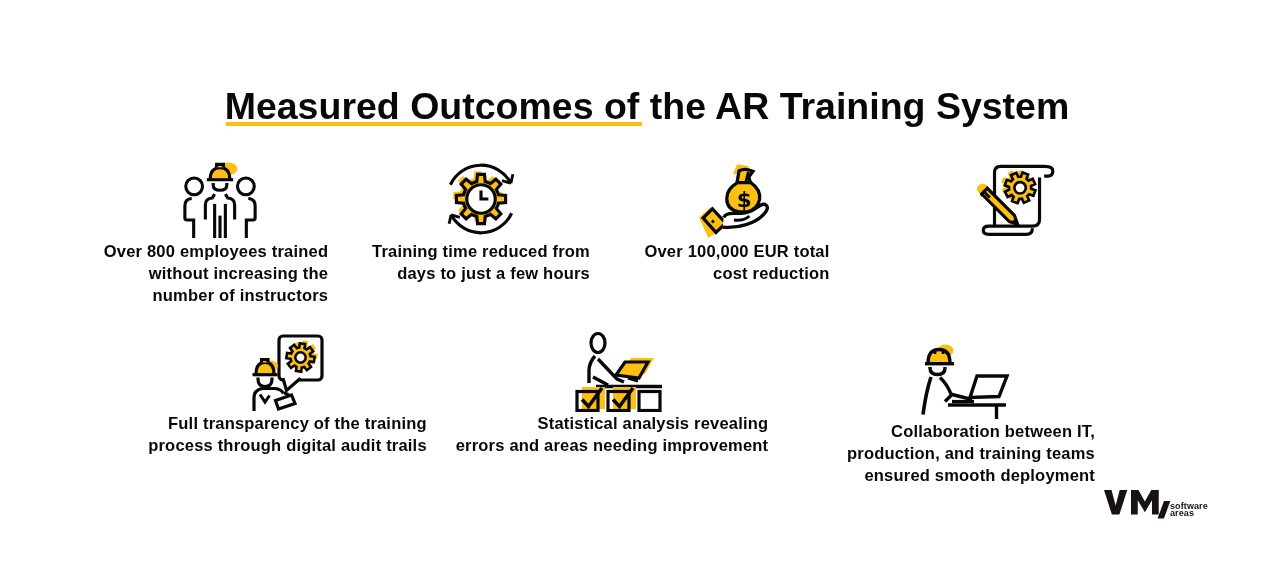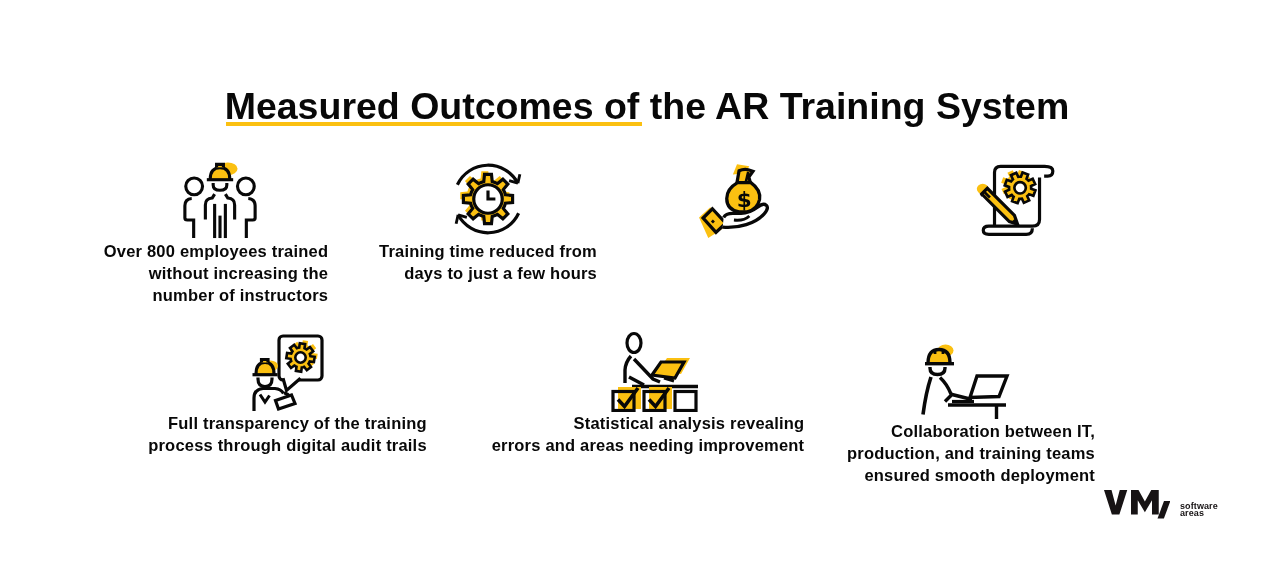--- a/index.html
+++ b/index.html
@@ -7,21 +7,21 @@
        font-family:"Liberation Sans",sans-serif;color:#080808;}
   .title{position:absolute;left:0;top:73px;width:1270px;text-align:center;margin:12px;
          font-size:37.5px;font-weight:bold;letter-spacing:0px;color:#080808;line-height:1.15;}
   .title .u{position:relative;}
   .title .u::after{content:"";position:absolute;left:1px;right:-3px;bottom:1px;height:3.6px;background:#FBC011;}
   .item{position:absolute;display:flex;flex-direction:column;align-items:center;}
   .item svg{display:block;}
   .caption{margin:0;text-align:right;font-size:16.5px;line-height:22px;font-weight:bold;
            white-space:pre-line;letter-spacing:0.2px;color:#080808;}
   .icon-wrap{display:flex;align-items:flex-end;justify-content:center;}
-  .logo{position:absolute;left:1104px;top:490px;display:flex;align-items:flex-start;gap:10px;}
+  .logo{position:absolute;left:1104px;top:490px;display:flex;align-items:flex-start;}
   .logo-text{font-size:9px;line-height:7.9px;font-weight:bold;color:#171314;letter-spacing:0.1px;margin-top:12.5px;}
 </style>
 </head>
 <body>
 
 <h1 class="title"><span class="u">Measured Outcomes of</span><span> the AR Training System</span></h1>
 
 <section class="item" style="left:46px;top:160px;width:340px">
   <div class="icon-wrap" style="height:80px">
     <svg width="86" height="80" viewBox="0 0 86 82" fill="none" stroke="#080808" stroke-width="3.2" style="margin-left:8px">
@@ -47,21 +47,21 @@
       <path d="M37.5,45 L37.5,80"></path>
       <path d="M48.5,45 L48.5,80"></path>
       <path d="M43,57 L43,80"></path>
     </svg>
   </div>
   <p class="caption">Over 800 employees trained
 without increasing the
 number of instructors</p>
 </section>
 
-<section class="item" style="left:318px;top:160px;width:340px">
+<section class="item" style="left:311px;top:160px;width:340px">
   <div class="icon-wrap" style="height:80px">
     <svg width="76" height="76" viewBox="0 0 72 72" fill="none" stroke="#080808" stroke-width="3" style="margin-bottom:3px">
 
       <path transform="translate(-3,-3)" fill="#FBC011" stroke="none" d="M52.5,32.0 L59.3,32.7 L59.3,39.3 L52.5,40.0 L51.7,42.5 L50.5,44.9 L54.8,50.1 L50.1,54.8 L44.9,50.5 L42.5,51.7 L40.0,52.5 L39.3,59.3 L32.7,59.3 L32.0,52.5 L29.5,51.7 L27.1,50.5 L21.9,54.8 L17.2,50.1 L21.5,44.9 L20.3,42.5 L19.5,40.0 L12.7,39.3 L12.7,32.7 L19.5,32.0 L20.3,29.5 L21.5,27.1 L17.2,21.9 L21.9,17.2 L27.1,21.5 L29.5,20.3 L32.0,19.5 L32.7,12.7 L39.3,12.7 L40.0,19.5 L42.5,20.3 L44.9,21.5 L50.1,17.2 L54.8,21.9 L50.5,27.1 L51.7,29.5 Z"></path>
 
       <path fill="#FBC011" d="M52.5,32.0 L59.3,32.7 L59.3,39.3 L52.5,40.0 L51.7,42.5 L50.5,44.9 L54.8,50.1 L50.1,54.8 L44.9,50.5 L42.5,51.7 L40.0,52.5 L39.3,59.3 L32.7,59.3 L32.0,52.5 L29.5,51.7 L27.1,50.5 L21.9,54.8 L17.2,50.1 L21.5,44.9 L20.3,42.5 L19.5,40.0 L12.7,39.3 L12.7,32.7 L19.5,32.0 L20.3,29.5 L21.5,27.1 L17.2,21.9 L21.9,17.2 L27.1,21.5 L29.5,20.3 L32.0,19.5 L32.7,12.7 L39.3,12.7 L40.0,19.5 L42.5,20.3 L44.9,21.5 L50.1,17.2 L54.8,21.9 L50.5,27.1 L51.7,29.5 Z"></path>
 
       <circle cx="36" cy="36" r="13.5" fill="#fff"></circle>
       <path d="M36,28 L36,36 L43,36"></path>
 
@@ -88,20 +88,22 @@
       <path d="M38.5,23 Q28,29 28,38.5 Q28,49.5 40,51.5 L48,51.5 Q58,49 60,39.5 Q61.5,30 51.5,23 Z" fill="#FBC011"></path>
       <text x="45" y="46.5" font-size="21" font-weight="bold" font-family="DejaVu Sans, sans-serif" fill="#080808" stroke="none" text-anchor="middle">$</text>
 
       <path d="M5,57.5 L14,48.5 L27,62.5 L17.5,71.5 Z" fill="#FBC011"></path>
       <path d="M13.5,60 L15.5,62" stroke-width="2.7"></path>
 
       <path d="M24,66.5 Q36,67.5 47,64 Q58,60.5 64.5,53.5 Q69.5,48 66.5,45 Q63.5,42.5 58,47 Q50,53 42,53 L34,53 Q27,53 25,57" fill="#fff"></path>
       <path d="M35,59.5 Q45,60.5 50,55.5" stroke-width="2.8"></path>
     </svg>
   </div>
+  <p class="caption">Over 100,000 EUR total
+cost reduction</p>
 </section>
 
 <section class="item" style="left:846px;top:160px;width:340px">
   <div class="icon-wrap" style="height:80px">
     <svg width="88" height="80" viewBox="0 0 86 78" fill="none" stroke="#080808" stroke-width="3.1" style="margin-bottom:4px">
 
       <path d="M22,69 L22,16 Q22,10 28,10 L71,10 Q79,10 79,14.5 Q79,19.5 74,19.5 L70.5,19.5" fill="#fff"></path>
       <path d="M66,21 L66,62 Q66,68.5 59,68.5 L16.5,68.5 Q11,68.5 11,72.5 Q11,76.5 16.5,76.5 L53,76.5 Q59,76.5 59,70.5"></path>
 
       <g transform="translate(47,31)" stroke-width="2.6">
@@ -144,21 +146,21 @@
       <path d="M12,62.5 L17,70 L21.5,63.5" stroke-width="3"></path>
 
       <path d="M27.5,68.5 L43.5,63 L47,71.5 L30.5,77 Z" fill="#fff"></path>
       <path d="M36,61 Q40,61.5 41.5,64.5" stroke-width="2.8"></path>
     </svg>
   </div>
   <p class="caption">Full transparency of the training
 process through digital audit trails</p>
 </section>
 
-<section class="item" style="left:468px;top:330px;width:360px">
+<section class="item" style="left:432px;top:330px;width:360px">
   <div class="icon-wrap" style="height:82px">
     <svg width="96" height="84" viewBox="0 0 96 84" fill="none" stroke="#080808" stroke-width="3.2" style="margin-left:16px">
 
       <path d="M44,47 L53,34 L76,34 L67,50 Z" fill="#FBC011" stroke="none" transform="translate(6,-4)"></path>
 
       <ellipse cx="26" cy="15" rx="7" ry="9.5"></ellipse>
 
       <path d="M23,28 Q17.5,34 17,42 L17,55" stroke-width="3.4"></path>
 
       <path d="M26,31 L45,51 L52,54" stroke-width="3.4"></path>

